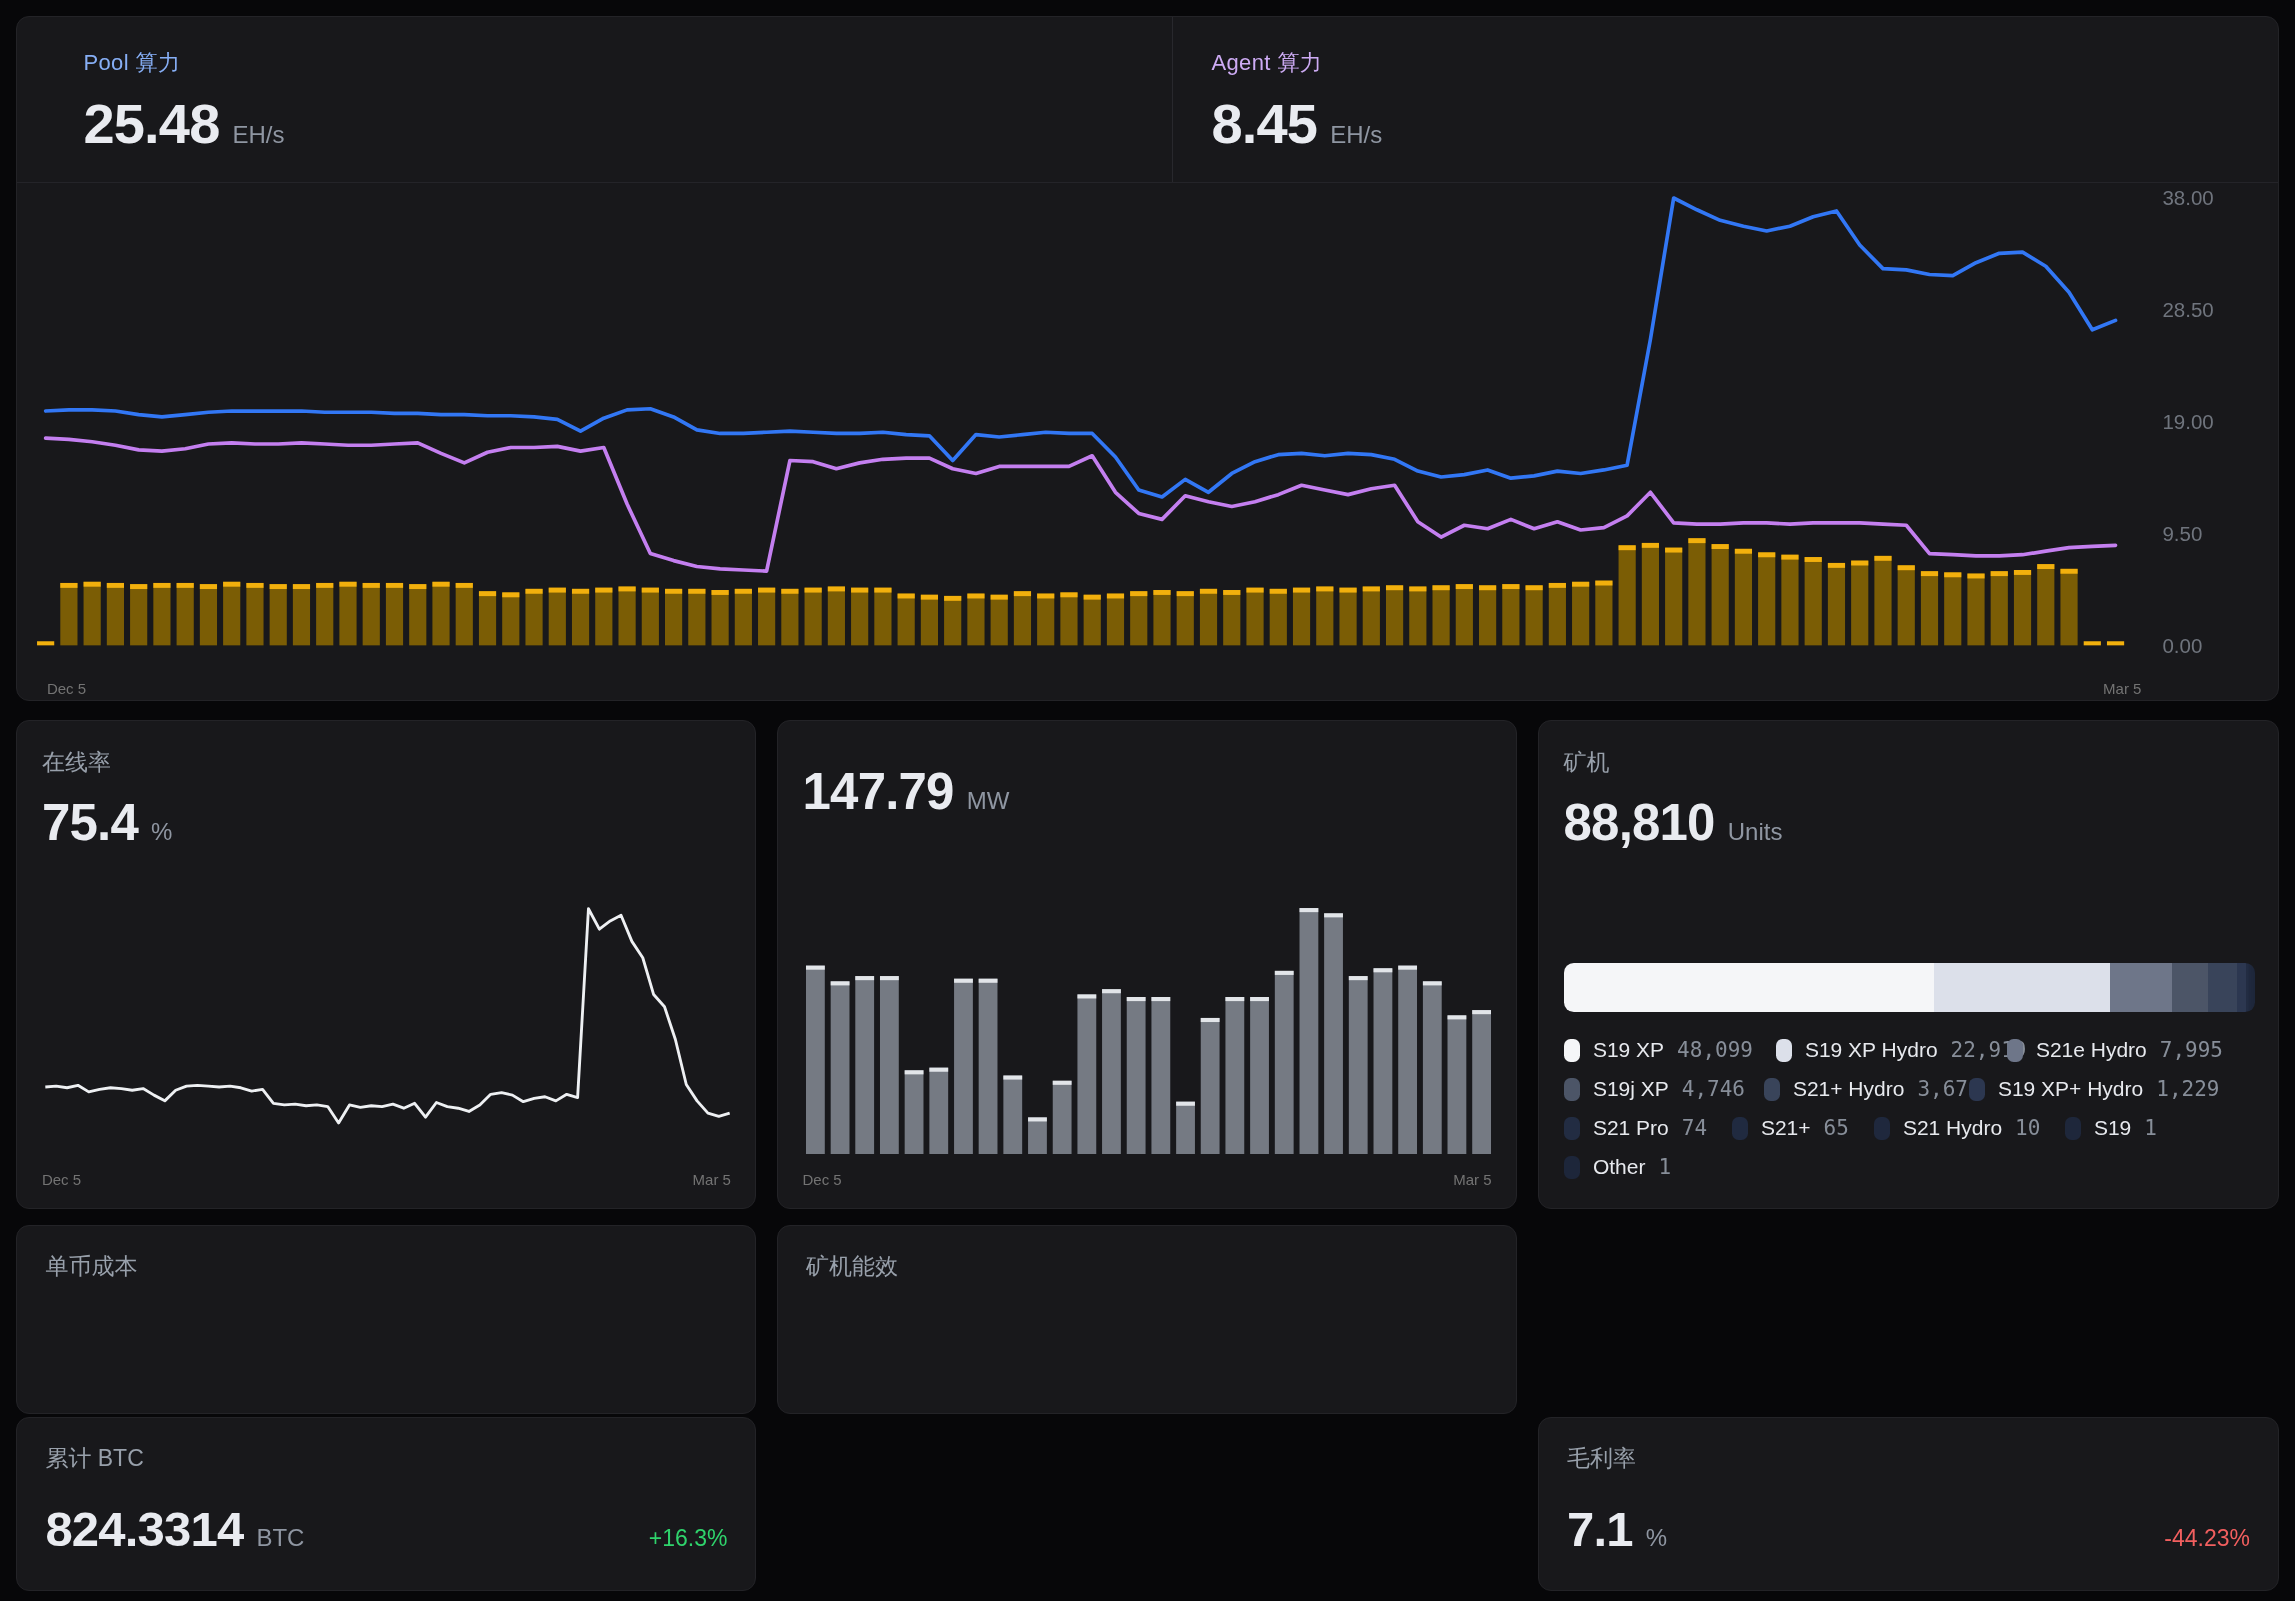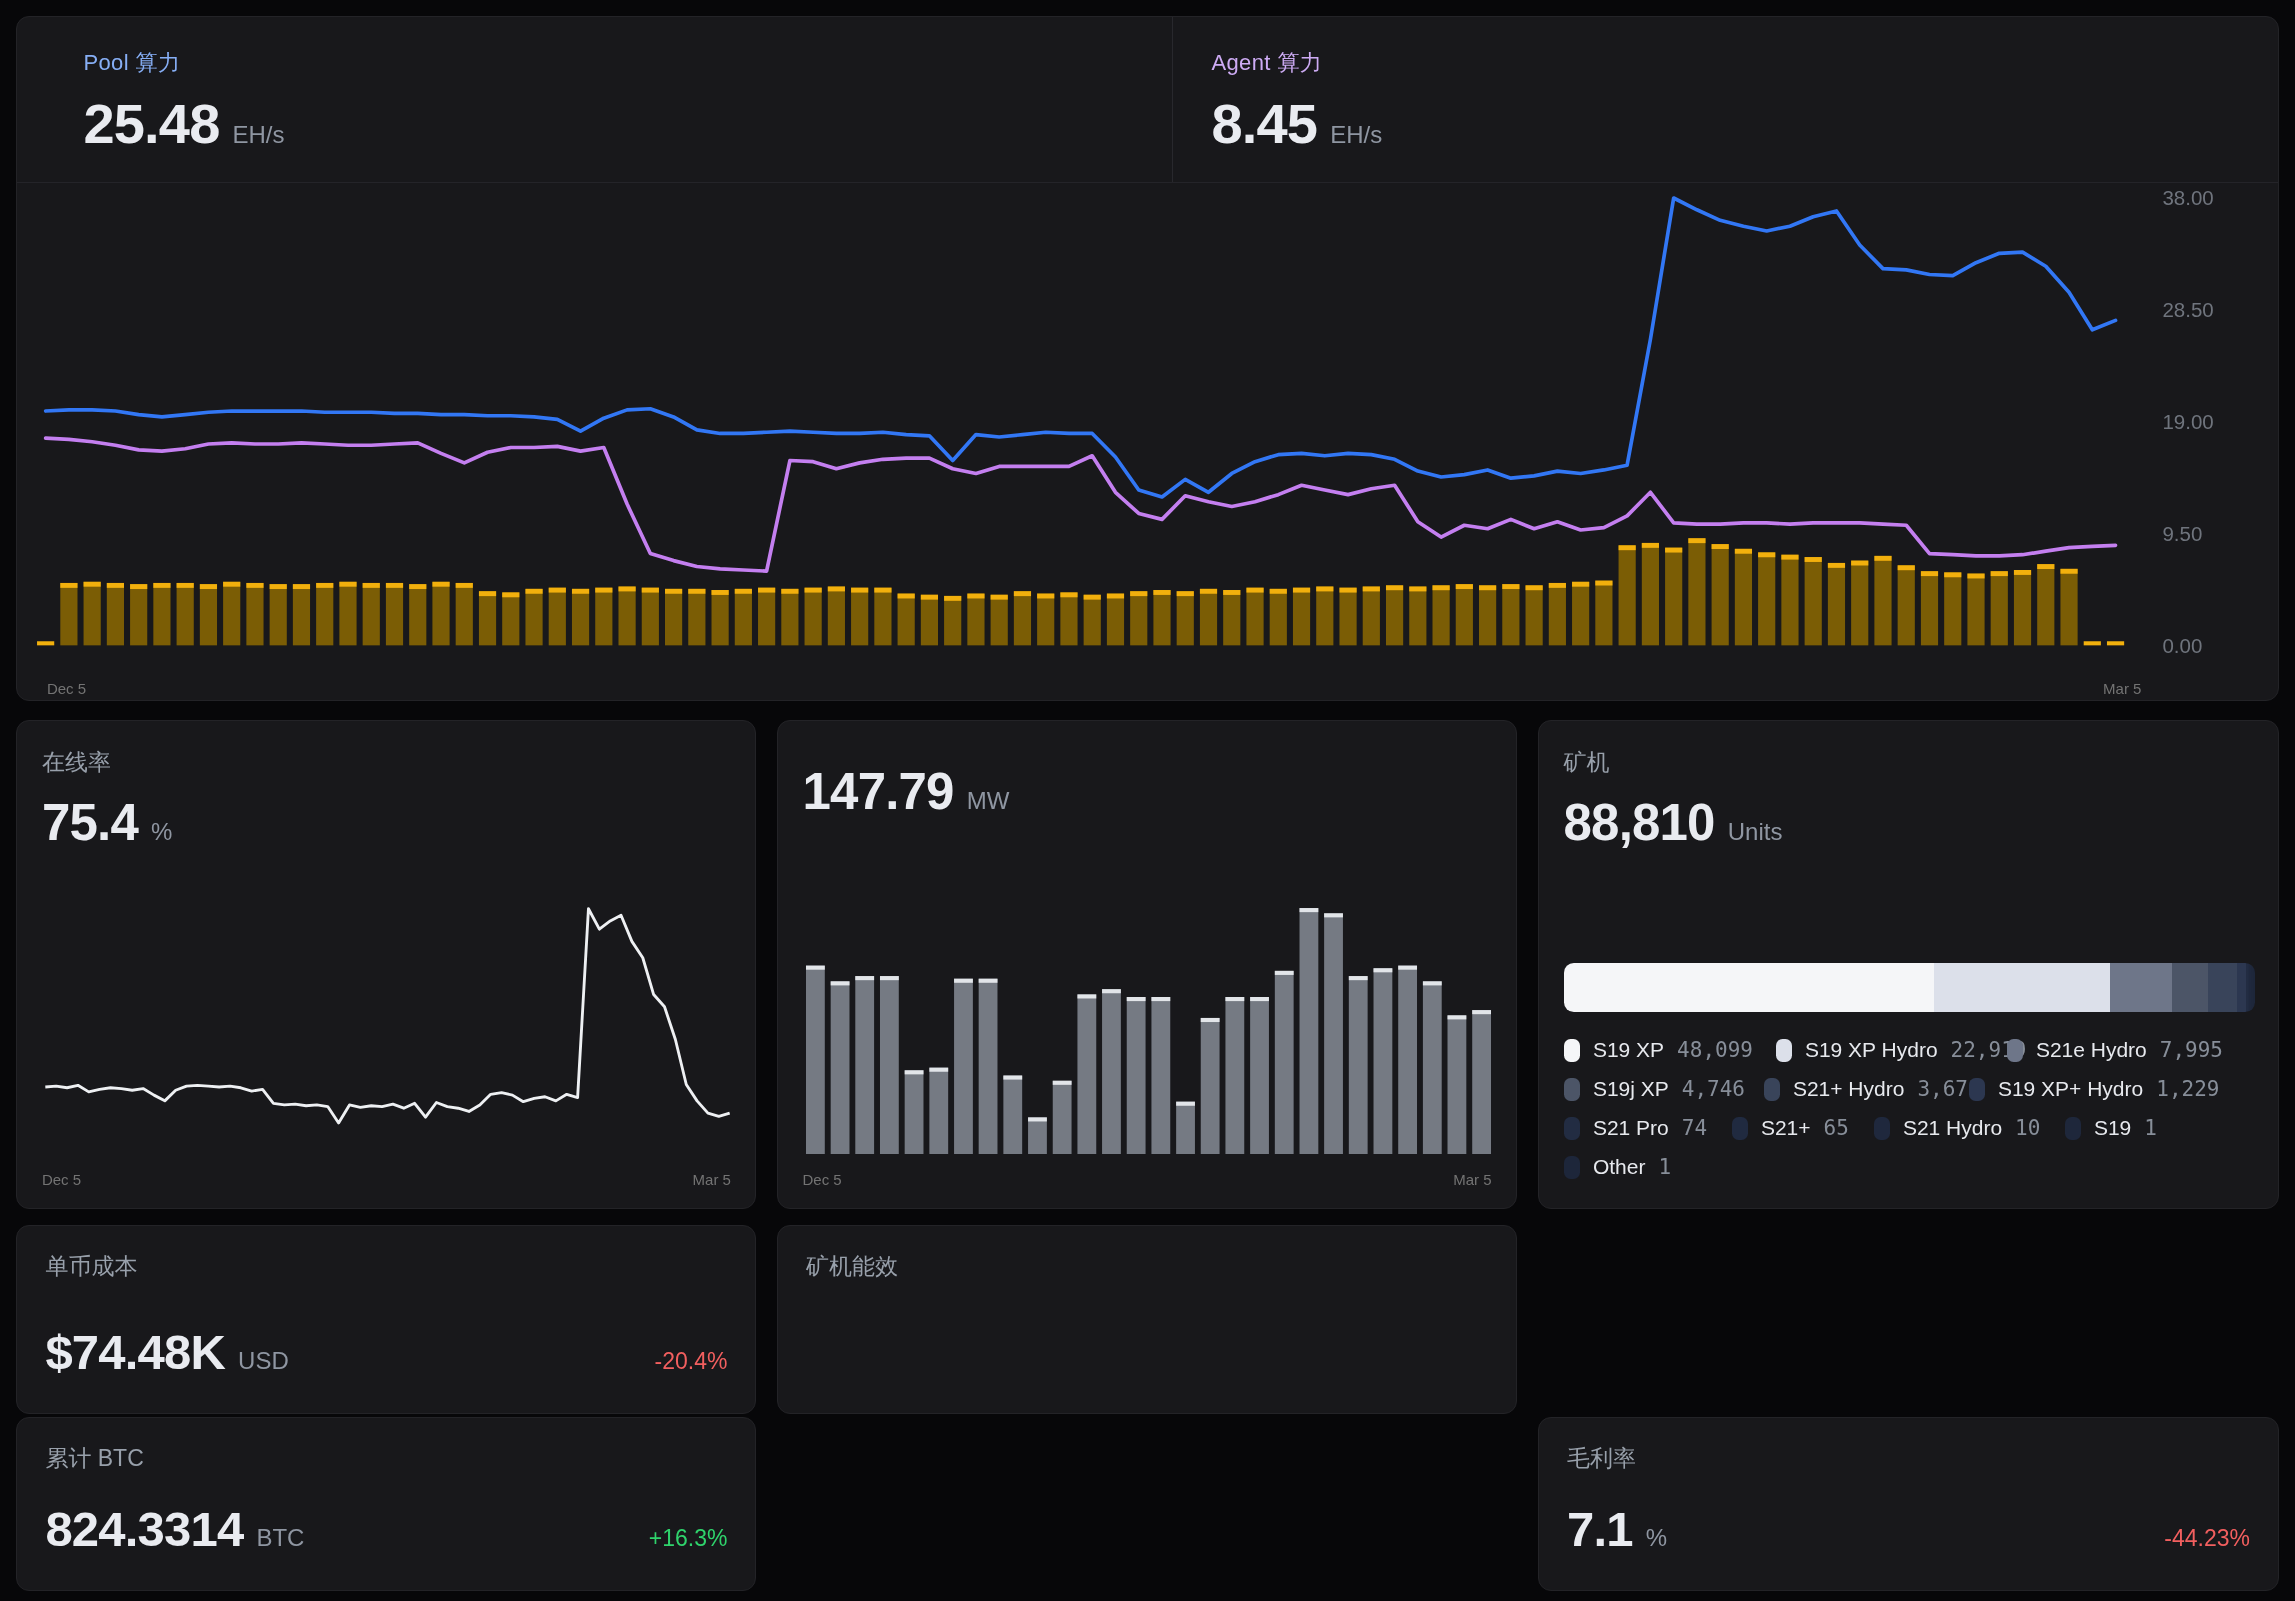--- a/index.html
+++ b/index.html
@@ -452,25 +452,20 @@
               <span class="legend-value">1</span>
             </div>
           </div>
         </div>
     </div>
   </div>
 
   <div class="card kpi-card row3 col1 w905">
     <div class="inner">
       <div class="card-title">单币成本</div>
-      <div class="kpi-value-row">
-        <span class="kpi-big">$74.48K</span>
-        <span class="unit">USD</span>
-        <span class="delta down">-20.4%</span>
-      </div>
     </div>
   </div>
 
   <div class="card kpi-card row3 col2 w905">
     <div class="inner">
       <div class="card-title">矿机能效</div>
     </div>
   </div>
 
 

